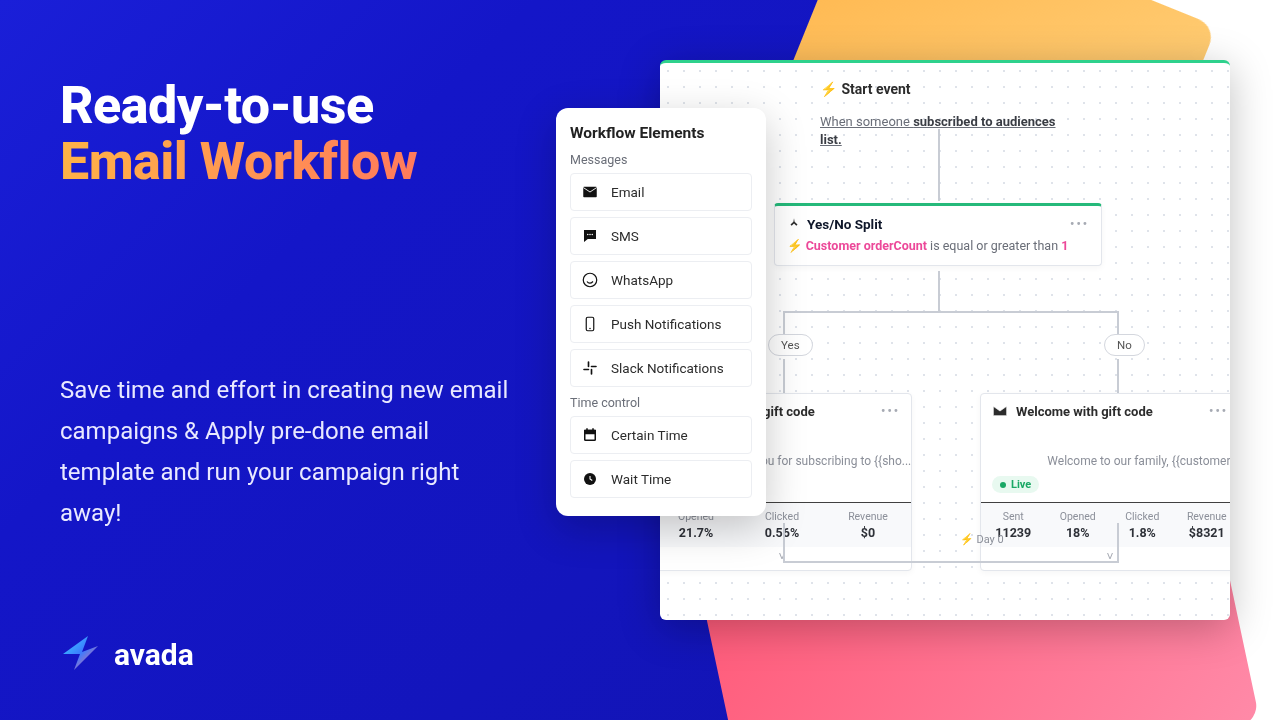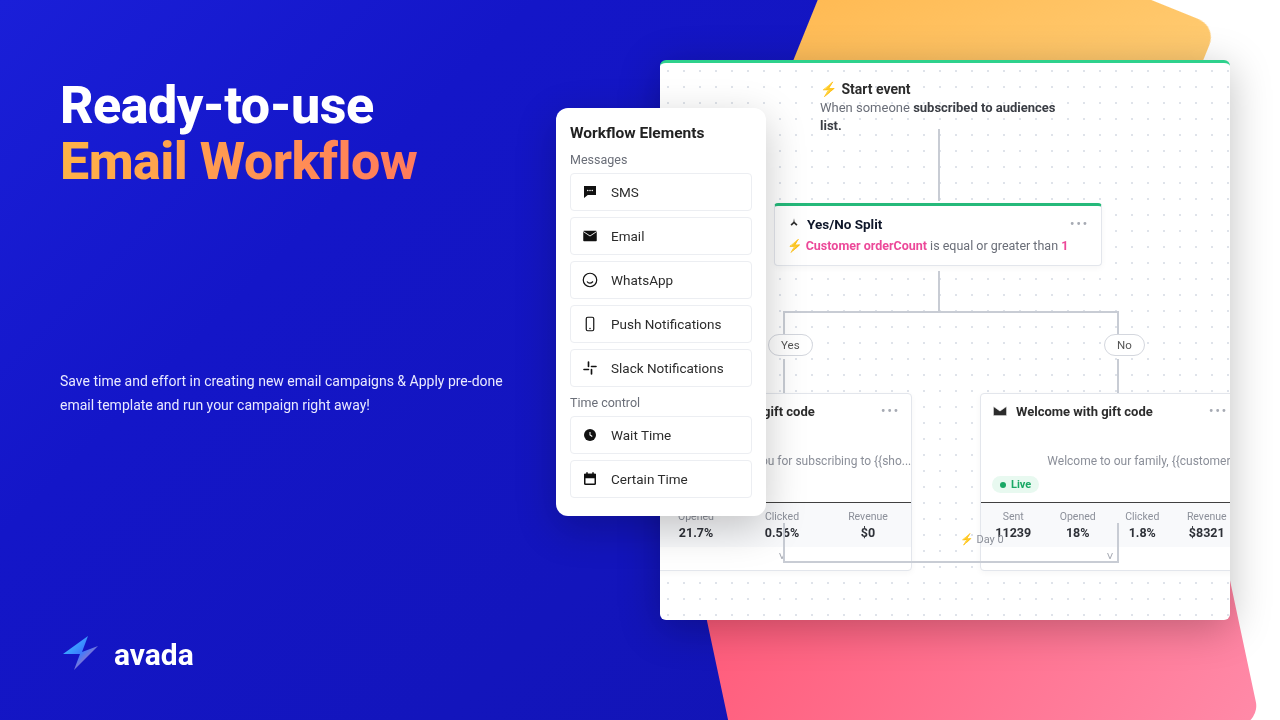--- a/index.html
+++ b/index.html
@@ -3,29 +3,29 @@
 <meta charset="utf-8">
 <style>
   * { box-sizing: border-box; margin: 0; padding: 0; }
   html, body { width: 1280px; height: 720px; overflow: hidden; font-family: -apple-system, BlinkMacSystemFont, "Segoe UI", Roboto, sans-serif; }
   .stage { position: relative; width: 1072px; height: 720px; background: linear-gradient(135deg, #1a1fd8 0%, #1416c8 30%, #1214b0 100%); }
   .accent-tri-1 { position: absolute; right: -80px; top: -60px; width: 380px; height: 420px; background: linear-gradient(135deg, #ffb347, #ffe29a); transform: rotate(22deg); border-radius: 20px; filter: blur(.2px); }
   .accent-tri-2 { position: absolute; right: -150px; bottom: -60px; width: 520px; height: 420px; background: linear-gradient(135deg, #ff4f6e, #ff8aa8); transform: rotate(-12deg); border-radius: 20px; }
   .left { position: absolute; left: 60px; top: 78px; color: #fff; max-width: 510px; }
   .headline { font-size: 52px; font-weight: 800; line-height: 1.08; letter-spacing: -.5px; }
   .headline-accent { background: linear-gradient(90deg,#ffb347,#ff7a5c); -webkit-background-clip: text; background-clip: text; color: transparent; display: inline-block; }
-  .sub { margin-top: 180px; font-size: 14px; line-height: 1.7; font-weight: 400; color: #e9e9ff; max-width: 460px; }
+  .sub { margin-top: 180px; font-size: 24px; line-height: 1.7; font-weight: 400; color: #e9e9ff; max-width: 460px; }
   .brand { position: absolute; left: 60px; bottom: 48px; display: flex; align-items: flex-end; gap: 14px; }
   .brand-name { color: #fff; font-size: 30px; font-weight: 700; }
   .brand-logo { width: 40px; height: 40px; }
   .dotted-panel { position: absolute; left: 660px; top: 60px; width: 570px; height: 560px; background: #fff; border-radius: 6px; box-shadow: 0 8px 40px rgba(0,0,0,.25); border-top: 3px solid #2fd18c; background-image: radial-gradient(#dfe3ea 1px, transparent 1px); background-size: 16px 16px; overflow: hidden; }
   .flow { position: relative; width: 100%; height: 100%; }
   .start-node { position: absolute; left: 160px; top: 18px; width: 260px; }
   .start-title { font-size: 14px; font-weight: 700; color: #2c2c2c; }
-  .start-desc { font-size: 13px; color: #6a6e78; line-height: 1.35; margin-top: 2px; }
+  .start-desc { font-size: 13px; color: #6a6e78; line-height: 1.35; margin-top: 16px; text-decoration: underline; }
   .start-desc b { color: #3a3d44; }
   .bolt { display:inline-block; margin-right:4px; }
   .vline { position: absolute; width: 2px; background: #c8ccd4; left: 278px; }
   .vl1 { top: 66px; height: 72px; }
   .split-node { position: absolute; left: 114px; top: 140px; width: 328px; background: #fff; border: 1px solid #e3e6ec; border-top: 3px solid #25b97a; border-radius: 4px; padding: 10px 12px 12px; box-shadow: 0 2px 6px rgba(0,0,0,.04); }
   .split-head { display:flex; align-items:center; justify-content: space-between; }
   .split-title { font-size: 13.5px; font-weight: 700; color: #0f172a; display:flex; align-items:center; gap:6px;}
   .more { color:#a6aab3; font-weight:700; letter-spacing:2px; cursor:pointer; font-size:12px; line-height:1; }
   .split-cond { font-size: 12.5px; color: #6a6e78; margin-top:6px; }
   .split-cond b { color:#ec4899; font-weight:700; }
@@ -197,40 +197,40 @@
     </div>
   </div>
 
   <div class="side-panel">
     <div class="sp-title">Workflow Elements</div>
     <div class="sp-group">Messages</div>
 
     <div class="sp-item">
       <span class="ic">
           <svg width="18" height="18" viewBox="0 0 24 24">
+            <rect x="3" y="5" width="18" height="14" rx="1" fill="#111"></rect>
+            <path d="M3 6l9 6 9-6" stroke="#fff" stroke-width="1.2" fill="none"></path>
+          </svg>
+        </span>
+      <span>Email</span>
+    </div>
+    <div class="sp-item">
+      <span class="ic">
+          <svg width="18" height="18" viewBox="0 0 24 24">
             <path fill="#111" d="M4 4h16v12H9l-5 4z"></path>
             <circle cx="9" cy="10" r="1" fill="#fff"></circle>
             <circle cx="12" cy="10" r="1" fill="#fff"></circle>
             <circle cx="15" cy="10" r="1" fill="#fff"></circle>
           </svg>
         </span>
       <span>SMS</span>
     </div>
     <div class="sp-item">
       <span class="ic">
           <svg width="18" height="18" viewBox="0 0 24 24">
-            <rect x="3" y="5" width="18" height="14" rx="1" fill="#111"></rect>
-            <path d="M3 6l9 6 9-6" stroke="#fff" stroke-width="1.2" fill="none"></path>
-          </svg>
-        </span>
-      <span>Email</span>
-    </div>
-    <div class="sp-item">
-      <span class="ic">
-          <svg width="18" height="18" viewBox="0 0 24 24">
             <circle cx="12" cy="12" r="9" fill="none" stroke="#111" stroke-width="1.6"></circle>
             <path d="M8 14c2 3 5 3 8 0" stroke="#111" stroke-width="1.6" fill="none"></path>
           </svg>
         </span>
       <span>WhatsApp</span>
     </div>
     <div class="sp-item">
       <span class="ic">
           <svg width="18" height="18" viewBox="0 0 24 24">
             <rect x="7" y="3" width="10" height="18" rx="2" fill="none" stroke="#111" stroke-width="1.6"></rect>
@@ -242,35 +242,35 @@
     <div class="sp-item">
       <span class="ic">
           <svg width="18" height="18" viewBox="0 0 24 24">
             <path d="M10 4v6M14 14v6M4 14h6M14 10h6" stroke="#111" stroke-width="2.2" stroke-linecap="round"></path>
           </svg>
         </span>
       <span>Slack Notifications</span>
     </div>
 
     <div class="sp-group">Time control</div>
-    <div class="sp-item">
-      <span class="ic">
-          <svg width="18" height="18" viewBox="0 0 24 24">
-            <circle cx="12" cy="12" r="8" fill="#111"></circle>
-            <path d="M12 8v4l3 2" stroke="#fff" stroke-width="1.4" fill="none"></path>
-          </svg>
-        </span>
-      <span>Wait Time</span>
-    </div>
     <div class="sp-item">
       <span class="ic">
           <svg width="18" height="18" viewBox="0 0 24 24">
             <rect x="4" y="5" width="16" height="15" rx="2" fill="#111"></rect>
             <rect x="4" y="5" width="16" height="4" fill="#111"></rect>
             <rect x="7" y="3" width="2" height="4" fill="#111"></rect>
             <rect x="15" y="3" width="2" height="4" fill="#111"></rect>
             <rect x="6" y="11" width="12" height="7" fill="#fff"></rect>
           </svg>
         </span>
       <span>Certain Time</span>
     </div>
+    <div class="sp-item">
+      <span class="ic">
+          <svg width="18" height="18" viewBox="0 0 24 24">
+            <circle cx="12" cy="12" r="8" fill="#111"></circle>
+            <path d="M12 8v4l3 2" stroke="#fff" stroke-width="1.4" fill="none"></path>
+          </svg>
+        </span>
+      <span>Wait Time</span>
+    </div>
   </div>
 </div>
 
 </body></html>

